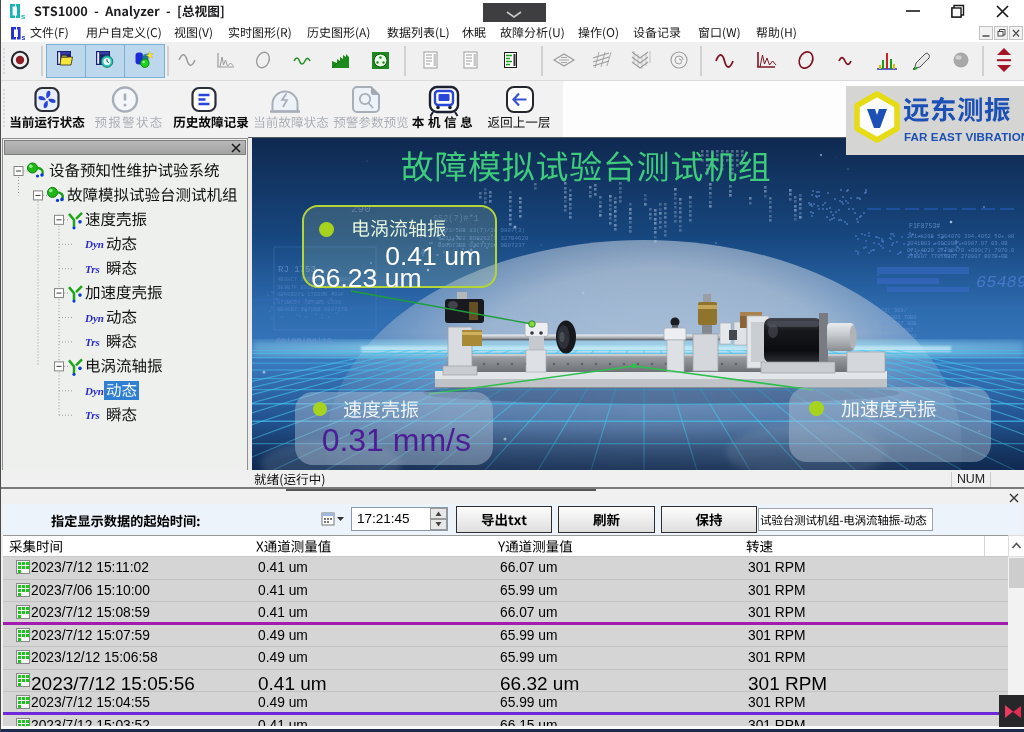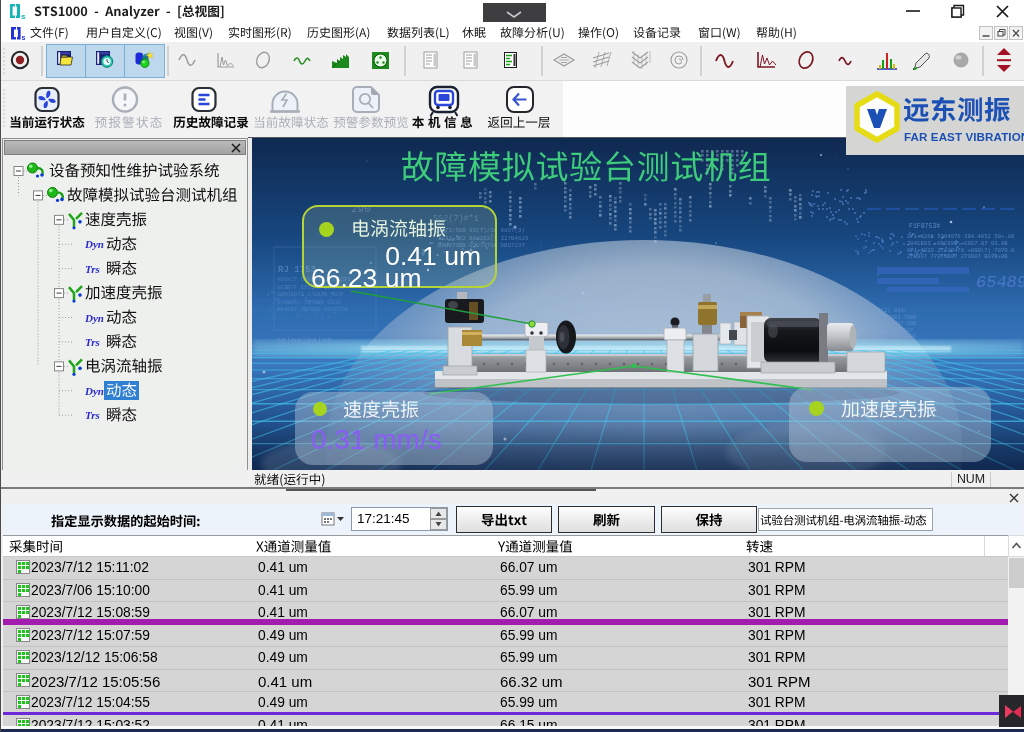--- a/index.html
+++ b/index.html
@@ -938,21 +938,21 @@
         <path d="M428 394L633 366L812 390" stroke="#2fbf4f" stroke-width="1.6"></path>
         <circle cx="633" cy="366" r="2.4" fill="#2fbf4f"></circle>
       </g>
     </svg>
     <div class="abs" style="left:301px;top:205px;width:195px;height:83px;border:2px solid #b5d435;border-radius:16px;background:rgba(200,220,160,0.18);z-index:10"></div>
     <div class="abs" style="left:318px;top:222px;width:15px;height:15px;border-radius:50%;background:#a6d41e;z-index:11"></div>
     <div class="abs" style="left:330px;top:243px;width:150px;height:26px;color:#fff;font-size:26.5px;text-align:right;z-index:11;line-height:26px">0.41 um</div>
     <div class="abs" style="left:310px;top:265px;width:172px;height:26px;color:#fff;font-size:26.5px;z-index:11;line-height:26px">66.23 um</div>
     <div class="abs" style="left:294px;top:392px;width:198px;height:73px;border-radius:18px;background:rgba(175,195,215,0.45);z-index:10"></div>
     <div class="abs" style="left:312px;top:402px;width:14px;height:14px;border-radius:50%;background:#a6d41e;z-index:11"></div>
-    <div class="abs" style="left:310px;top:426px;width:160px;height:28px;color:#8b5cf6;font-size:28px;text-align:left;z-index:11;line-height:28px">0.31 mm/s</div>
+    <div class="abs" style="left:310px;top:426px;width:160px;height:28px;color:#4c1d95;font-size:32px;text-align:right;z-index:11;line-height:28px">0.31 mm/s</div>
     <div class="abs" style="left:788px;top:387px;width:202px;height:75px;border-radius:18px;background:rgba(175,195,215,0.45);z-index:10"></div>
     <div class="abs" style="left:808px;top:401px;width:15px;height:15px;border-radius:50%;background:#a6d41e;z-index:11"></div>
     <div class="abs" style="left:845px;top:86px;width:179px;height:69px;background:#d5d6d4;z-index:20"></div>
     <svg class="abs" style="left:845px;top:86px;z-index:21" width="179" height="69" viewBox="0 0 179 69">
 <path d="M31 8l20 11.5v23L31 54 11 42.5v-23z" fill="#fdfdfb" stroke="#e5dc16" stroke-width="5.5" stroke-linejoin="round"></path>
 <path d="M21 23h8l2 6 2-6h8l-7 19h-6z" fill="#1c50b4"></path>
 <text x="58" y="55" font-family="Liberation Sans" font-size="11.6" font-weight="bold" fill="#1c50b4" letter-spacing="0.1">FAR EAST VIBRATION</text>
 </svg>
     <div class="abs" style="left:0;top:470px;width:1024px;height:19px;background:#f0f0f0;border-bottom:2px solid #7a7a7a"></div>
     <div class="abs" style="left:950px;top:472px;width:40px;height:15px;border-left:1px solid #c9c9c9;border-right:1px solid #c9c9c9;font-size:12.4px;color:#222;text-align:center;line-height:15px">NUM</div>
@@ -1020,21 +1020,21 @@
           <rect x="6" y="6" width="3" height="3"></rect>
           <rect x="10" y="6" width="3" height="3"></rect>
           <rect x="2" y="10" width="3" height="3"></rect>
         </g>
       </svg>
       <span class="abs" style="left:28px;top:3px">2023/7/06 15:10:00</span>
       <span class="abs" style="left:255px;top:3px">0.41 um</span>
       <span class="abs" style="left:497px;top:3px">65.99 um</span>
       <span class="abs" style="left:745px;top:3px">301 RPM</span>
     </div>
-    <div class="abs" style="left:2px;top:602.1px;width:1005px;height:22.55px;border-bottom:6px solid #a21caf;font-size:13.8px;color:#000">
+    <div class="abs" style="left:2px;top:602.1px;width:1005px;height:22.55px;border-bottom:3px solid #a21caf;font-size:13.8px;color:#000">
       <svg class="abs" style="left:13px;top:3px" width="15" height="15" viewBox="0 0 15 15">
         <rect x="0.5" y="0.5" width="13" height="13" fill="#f8f8f8" stroke="#888"></rect>
         <g fill="#19c819">
           <rect x="2" y="2" width="3" height="3"></rect>
           <rect x="6" y="2" width="3" height="3"></rect>
           <rect x="10" y="2" width="3" height="3"></rect>
           <rect x="2" y="6" width="3" height="3"></rect>
           <rect x="6" y="6" width="3" height="3"></rect>
           <rect x="10" y="6" width="3" height="3"></rect>
           <rect x="2" y="10" width="3" height="3"></rect>
@@ -1074,21 +1074,21 @@
           <rect x="6" y="6" width="3" height="3"></rect>
           <rect x="10" y="6" width="3" height="3"></rect>
           <rect x="2" y="10" width="3" height="3"></rect>
         </g>
       </svg>
       <span class="abs" style="left:28px;top:3px">2023/12/12 15:06:58</span>
       <span class="abs" style="left:255px;top:3px">0.49 um</span>
       <span class="abs" style="left:497px;top:3px">65.99 um</span>
       <span class="abs" style="left:745px;top:3px">301 RPM</span>
     </div>
-    <div class="abs" style="left:2px;top:669.8px;width:1005px;height:22.55px;border-bottom:1px solid #c3c3c3;font-size:15px;color:#000">
+    <div class="abs" style="left:2px;top:669.8px;width:1005px;height:22.55px;border-bottom:1px solid #c3c3c3;font-size:19px;color:#000">
       <svg class="abs" style="left:13px;top:3px" width="15" height="15" viewBox="0 0 15 15">
         <rect x="0.5" y="0.5" width="13" height="13" fill="#f8f8f8" stroke="#888"></rect>
         <g fill="#19c819">
           <rect x="2" y="2" width="3" height="3"></rect>
           <rect x="6" y="2" width="3" height="3"></rect>
           <rect x="10" y="2" width="3" height="3"></rect>
           <rect x="2" y="6" width="3" height="3"></rect>
           <rect x="6" y="6" width="3" height="3"></rect>
           <rect x="10" y="6" width="3" height="3"></rect>
           <rect x="2" y="10" width="3" height="3"></rect>

